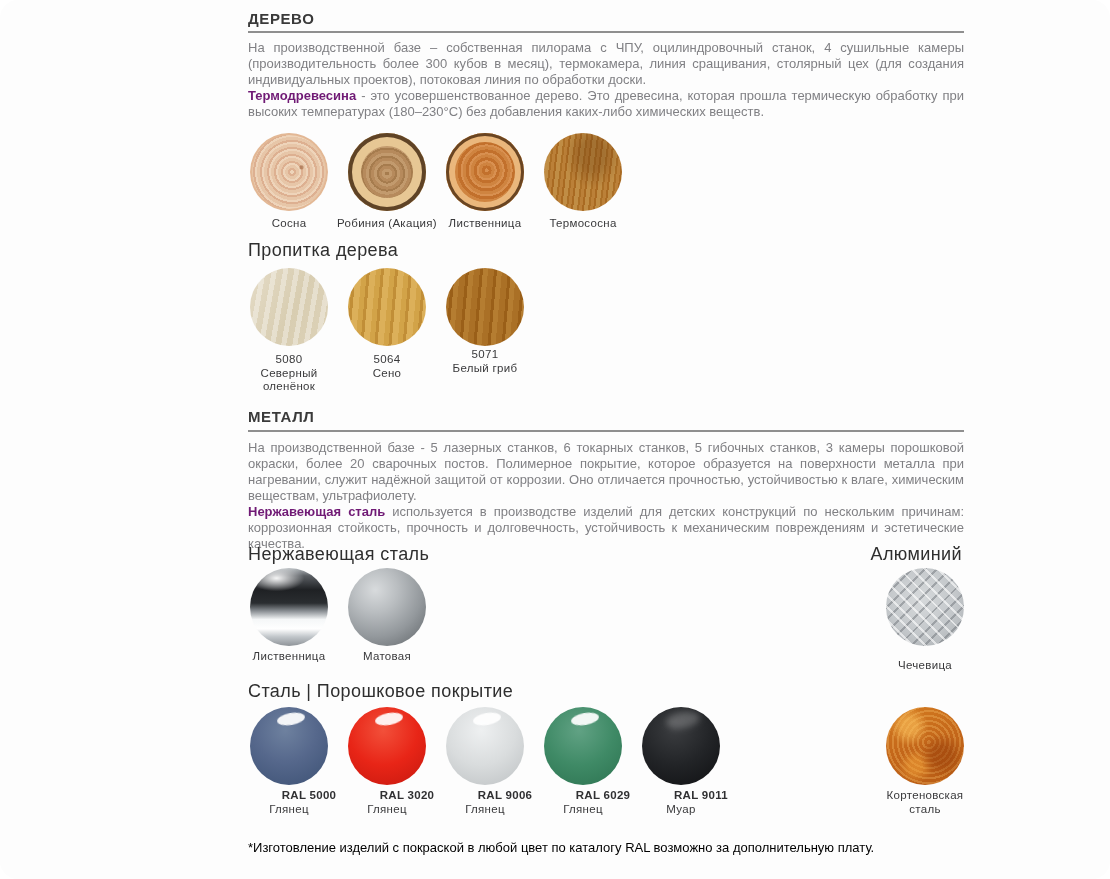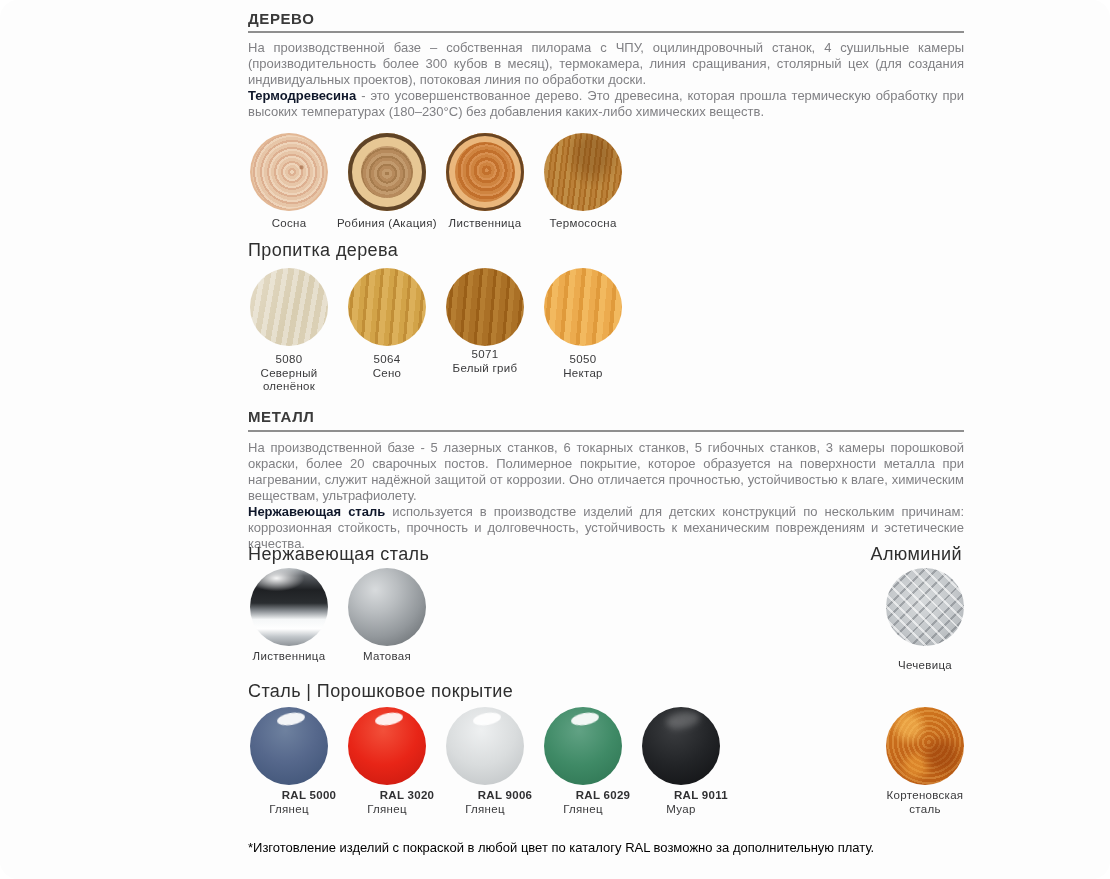--- a/index.html
+++ b/index.html
@@ -18,21 +18,21 @@
     position:absolute; left:0;
     font-size:15px; font-weight:bold; color:#3a3a3a; letter-spacing:.6px;
   }
   .rule { position:absolute; left:0; width:716px; height:2px; background:#8f8f8f; }
 
   .body-block {
     position:absolute; left:0; width:716px;
     font-size:13px; line-height:16px; color:#808084;
     text-align:justify;
   }
-  .body-bold { font-weight:bold; color:#0f172a; }
+  .body-bold { font-weight:bold; color:#701a75; }
 
   .sub-title {
     position:absolute;
     font-size:18px; color:#2e2e2e; letter-spacing:.4px;
   }
 
   .swatch-row { position:absolute; left:-8px; display:flex; }
   .cell { width:98px; display:flex; flex-direction:column; align-items:center; }
   .cell-abs { position:absolute; width:98px; display:flex; flex-direction:column; align-items:center; }
 
@@ -181,27 +181,20 @@
           <div>Сено</div>
         </div>
       </div>
       <div class="cell">
         <div class="circle s-5071"></div>
         <div class="label nowrap" style="margin-top:2px">
           <div>5071</div>
           <div>Белый гриб</div>
         </div>
       </div>
-      <div class="cell">
-        <div class="circle s-5050"></div>
-        <div class="label" style="margin-top:7px">
-          <div>5050</div>
-          <div>Нектар</div>
-        </div>
-      </div>
     </div>
 
     <div class="sec-title" style="top:408px">МЕТАЛЛ</div>
     <div class="rule" style="top:430px"></div>
 
     <div class="body-block" style="top:440px">
       <div>На производственной базе - 5 лазерных станков, 6 токарных станков, 5 гибочных станков, 3 камеры порошковой окраски, более 20 сварочных постов. Полимерное покрытие, которое образуется на поверхности металла при нагревании, служит надёжной защитой от коррозии. Оно отличается прочностью, устойчивостью к влаге, химическим веществам, ультрафиолету.</div>
       <div><span class="body-bold">Нержавеющая сталь</span><span> используется в производстве изделий для детских конструкций по нескольким причинам: коррозионная стойкость, прочность и долговечность, устойчивость к механическим повреждениям и эстетические качества.</span></div>
     </div>
 

